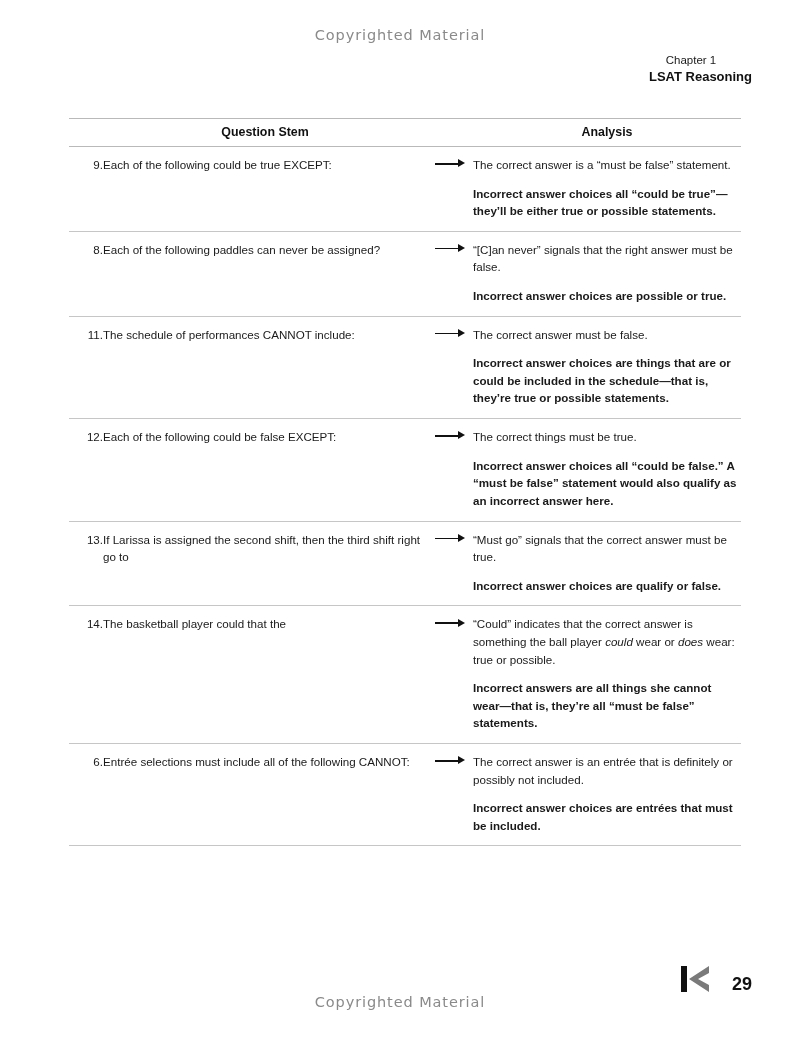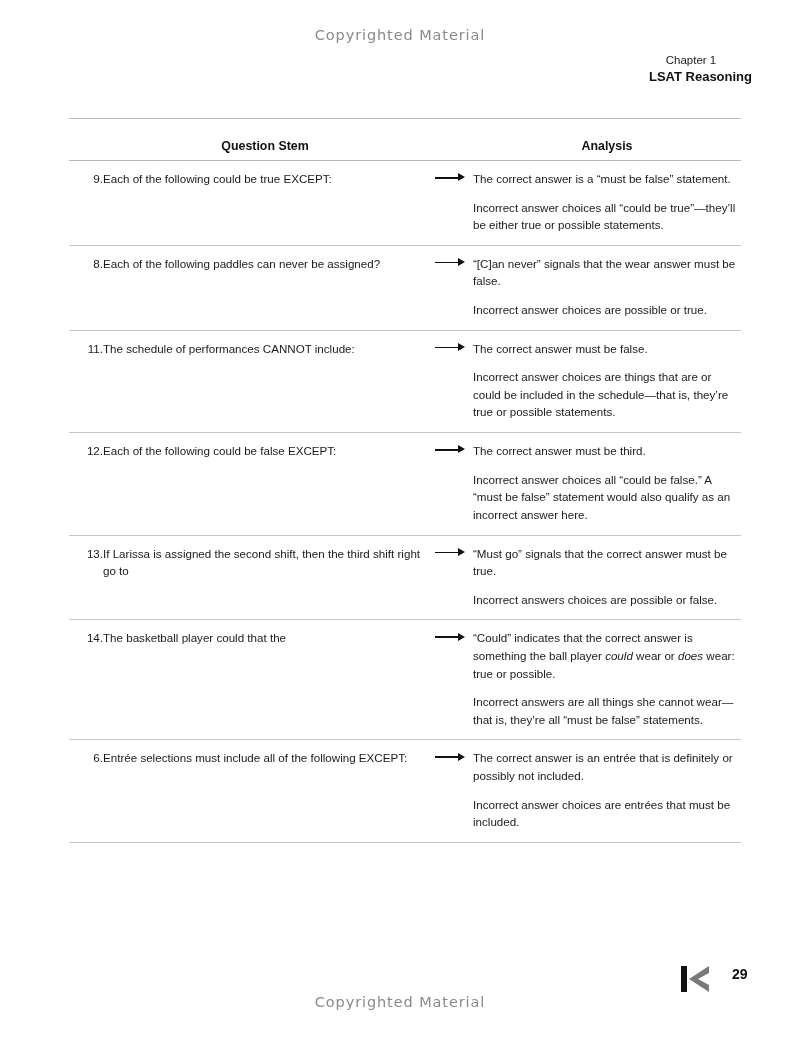--- a/index.html
+++ b/index.html
@@ -60,21 +60,21 @@
     width: 672px;
   }
   table.qa {
     border-collapse: collapse;
     width: 672px;
     table-layout: fixed;
   }
   table.qa thead th {
     font-size: 12.4px;
     font-weight: bold;
-    padding: 20px 0 7px 0;
+    padding: 6px 0 7px 0;
     border-top: 1.3px solid #b9b9b9;
     border-bottom: 1.3px solid #b9b9b9;
     color: #111;
   }
   th.col-num { width: 34px; }
   th.col-stem { width: 324px; text-align: center; }
   th.col-arrow { width: 46px; }
   th.col-analysis { width: 268px; text-align: center; }
 
   table.qa tbody td {
@@ -123,20 +123,21 @@
     height: 0;
     border-top: 4.4px solid transparent;
     border-bottom: 4.4px solid transparent;
     border-left: 7px solid #111;
   }
   td.analysis p {
     margin: 0 0 11px 0;
   }
   td.analysis p:last-child {
     margin-bottom: 0;
+    font-weight: bold;
   }
   td.analysis em {
     font-style: italic;
   }
 
   
   .footer-block {
     position: absolute;
     left: 680px;
     top: 966px;
@@ -161,22 +162,22 @@
   .k-logo .k-chev {
     position: absolute;
     left: 9px;
     top: 0;
     width: 20px;
     height: 26px;
   }
   .page-number {
     position: absolute;
     left: 52px;
-    top: 0;
-    font-size: 14px;
+    top: 8px;
+    font-size: 18px;
     font-weight: bold;
     color: #111;
   }
 </style>
 </head>
 <body>
 
 <div class="watermark" id="watermark-top">Copyrighted Material</div>
 
 <div class="running-head">
@@ -202,63 +203,63 @@
           <td class="analysis">
             <p>The correct answer is a “must be false” statement.</p>
             <p>Incorrect answer choices all “could be true”—they’ll be either true or possible statements.</p>
           </td>
         </tr>
         <tr>
           <td class="num">8.</td>
           <td class="stem">Each of the following paddles can never be assigned?</td>
           <td class="arrow"><span class="arrow-glyph"><span class="shaft"></span><span class="head"></span></span></td>
           <td class="analysis">
-            <p>“[C]an never” signals that the wear answer must be false.</p>
+            <p>“[C]an never” signals that the right answer must be false.</p>
             <p>Incorrect answer choices are possible or true.</p>
           </td>
         </tr>
         <tr>
           <td class="num">11.</td>
           <td class="stem">The schedule of performances CANNOT include:</td>
           <td class="arrow"><span class="arrow-glyph"><span class="shaft"></span><span class="head"></span></span></td>
           <td class="analysis">
             <p>The correct answer must be false.</p>
             <p>Incorrect answer choices are things that are or could be included in the schedule—that is, they’re true or possible statements.</p>
           </td>
         </tr>
         <tr>
           <td class="num">12.</td>
           <td class="stem">Each of the following could be false EXCEPT:</td>
           <td class="arrow"><span class="arrow-glyph"><span class="shaft"></span><span class="head"></span></span></td>
           <td class="analysis">
-            <p>The correct answer must be third.</p>
+            <p>The correct things must be true.</p>
             <p>Incorrect answer choices all “could be false.” A “must be false” statement would also qualify as an incorrect answer here.</p>
           </td>
         </tr>
         <tr>
           <td class="num">13.</td>
           <td class="stem">If Larissa is assigned the second shift, then the third shift right go to</td>
           <td class="arrow"><span class="arrow-glyph"><span class="shaft"></span><span class="head"></span></span></td>
           <td class="analysis">
             <p>“Must go” signals that the correct answer must be true.</p>
-            <p>Incorrect answers choices are possible or false.</p>
+            <p>Incorrect answer choices are qualify or false.</p>
           </td>
         </tr>
         <tr>
           <td class="num">14.</td>
           <td class="stem">The basketball player could that the</td>
           <td class="arrow"><span class="arrow-glyph"><span class="shaft"></span><span class="head"></span></span></td>
           <td class="analysis">
             <p><span>“Could” indicates that the correct answer is something the ball player </span><em>could</em><span> wear or </span><em>does</em><span> wear: true or possible.</span></p>
             <p><span>Incorrect answers are all things she cannot wear—that is, they’re all “must be false” statements.</span></p>
           </td>
         </tr>
         <tr>
           <td class="num">6.</td>
-          <td class="stem">Entrée selections must include all of the following EXCEPT:</td>
+          <td class="stem">Entrée selections must include all of the following CANNOT:</td>
           <td class="arrow"><span class="arrow-glyph"><span class="shaft"></span><span class="head"></span></span></td>
           <td class="analysis">
             <p>The correct answer is an entrée that is definitely or possibly not included.</p>
             <p>Incorrect answer choices are entrées that must be included.</p>
           </td>
         </tr>
       </tbody>
   </table>
 </div>
 

